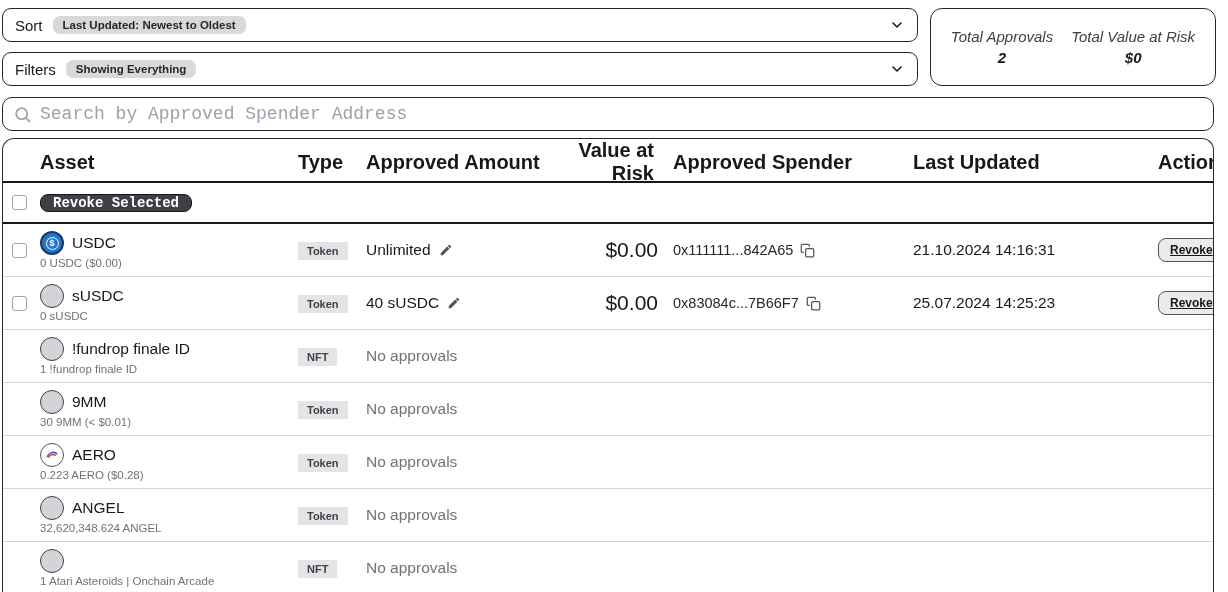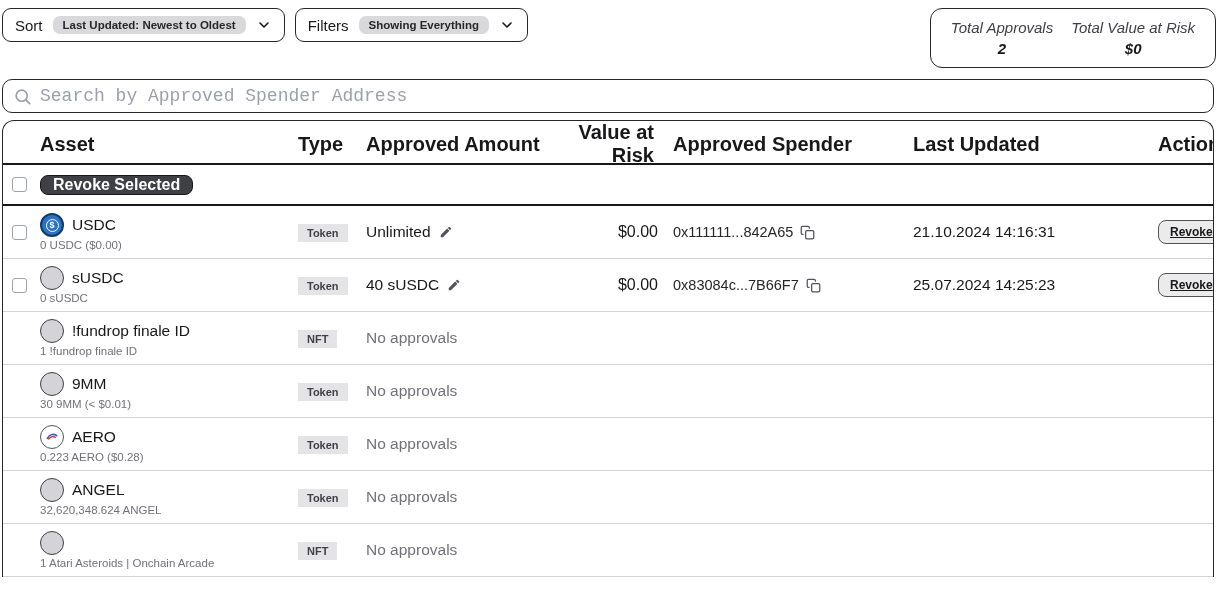--- a/index.html
+++ b/index.html
@@ -1,20 +1,20 @@
 <!DOCTYPE html>
 <html><head>
 <meta charset="utf-8">
 <style>
   * { margin:0; padding:0; box-sizing:border-box; }
   html,body { width:1228px; height:592px; overflow:hidden; background:#fff;
     font-family:"Liberation Sans","DejaVu Sans",sans-serif; color:#18181b; }
 
   .top { display:flex; gap:12px; padding:8px 12px 0 2px; }
-  .top-left { display:flex; gap:10px; flex:1; }
+  .top-left { display:flex; flex-direction:column; gap:10px; flex:1; }
   .select-box { height:34px; border:1.5px solid #27272a; border-radius:9px;
     display:flex; align-items:center; padding:0 12px; gap:10px; background:#fff; cursor:pointer; }
   .select-label { font-size:15px; color:#18181b; }
   .pill { background:#d9d9dc; border-radius:7px; padding:3px 10px; font-size:11.5px;
     font-weight:bold; color:#27272a; white-space:nowrap; }
   .chev { margin-left:auto; display:flex; align-items:center; }
 
   .stats { width:286px; border:1.5px solid #27272a; border-radius:12px;
     display:flex; align-items:center; justify-content:center; gap:18px; padding:10px 8px;font-style:italic; }
   .stat { text-align:center; }
@@ -35,41 +35,41 @@
   .thead { height:44px; font-size:20px; font-weight:bold; border-bottom:2px solid #18181b; }
   .th { padding-right:4px; }
   .th-risk { text-align:right; }
   .th-spender { padding-left:15px; }
   .th-actions { text-align:right; padding-right:12px; }
 
   .bulk-row { height:41px; border-bottom:2px solid #18181b; }
   .checkbox { appearance:none; width:15px; height:15px; border:1px solid #9ca3af;
     border-radius:3px; background:#fff; margin-left:9px; cursor:pointer; display:block; }
   .btn-dark { background:#3f3f46; color:#fff; border:1.5px solid #18181b; border-radius:8px;
-    padding:0 12px; font-size:16px; font-weight:bold; font-family:Liberation Sans, sans-serif; cursor:pointer; }
+    padding:0 12px; font-size:14px; font-weight:bold; font-family:Liberation Mono, monospace; cursor:pointer; }
 
   .data-row { height:53px; border-bottom:1px solid #d4d4d8; }
   .asset-cell { display:flex; flex-direction:column; justify-content:center; overflow:hidden; }
   .asset-line { display:flex; align-items:center; gap:8px; }
   .asset-name { font-size:15.5px; white-space:nowrap; overflow:hidden; text-overflow:ellipsis; }
   .asset-sub { font-size:11.5px; color:#71717a; margin-top:2px; white-space:nowrap; }
   .coin { width:24px; height:24px; border-radius:50%; flex:0 0 24px;
     display:flex; align-items:center; justify-content:center; }
   .coin-generic { background:#d4d4d8; border:1.5px solid #3f3f46; }
   .coin-usdc { background:#2775CA; border:2px solid #123a63; }
   .coin-usdc .inner { width:13px; height:13px; border:1.5px solid #fff; border-radius:50%;
     color:#fff; font-size:9px; font-weight:bold; display:flex; align-items:center; justify-content:center; }
   .coin-aero { background:#fff; border:1.5px solid #52525b; }
 
   .badge { background:#e4e4e7; border-radius:0; padding:3px 9px; font-size:11px;
     font-weight:bold; color:#3f3f46; display:inline-block; }
   .amount { font-size:15.5px; display:flex; align-items:center; gap:8px; }
   .amount.muted { color:#71717a; }
   .edit-icon { display:flex; cursor:pointer; }
-  .risk-cell { text-align:right; font-size:16px; }
+  .risk-cell { text-align:right; font-size:21px; }
   .spender-cell { padding-left:15px; font-size:14.5px; color:#27272a;
     display:flex; align-items:center; gap:7px; }
   .copy-icon { display:flex; cursor:pointer; }
   .updated-cell { font-size:15.5px; }
   .actions-cell { text-align:right; padding-right:12px; }
   .btn-revoke { background:#ebebeb; border:1.5px solid #52525b; border-radius:8px;
     padding:4px 11px; font-size:12px; font-weight:bold; color:#18181b;
     font-family:inherit; cursor:pointer;text-decoration:underline; }
 </style>
 </head>

